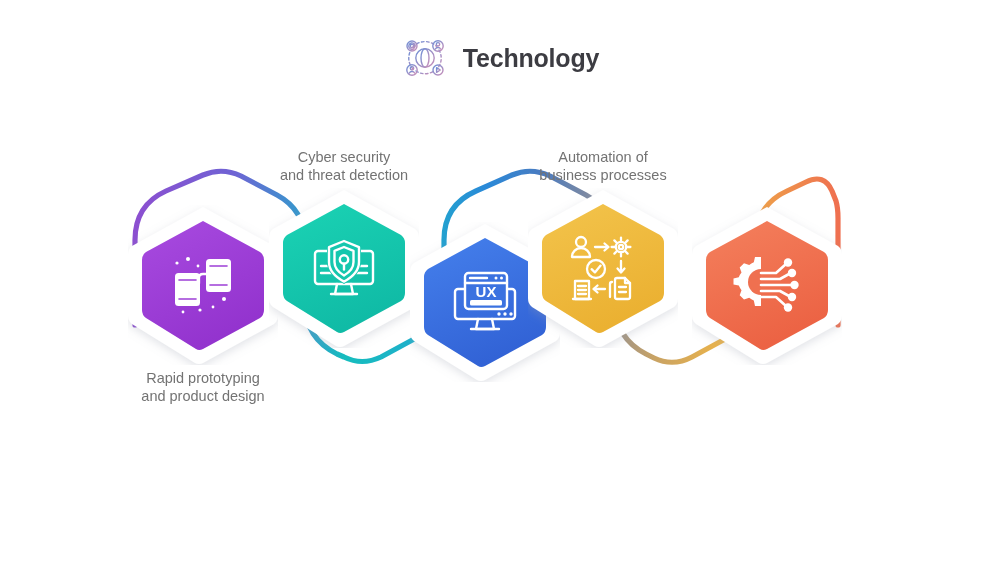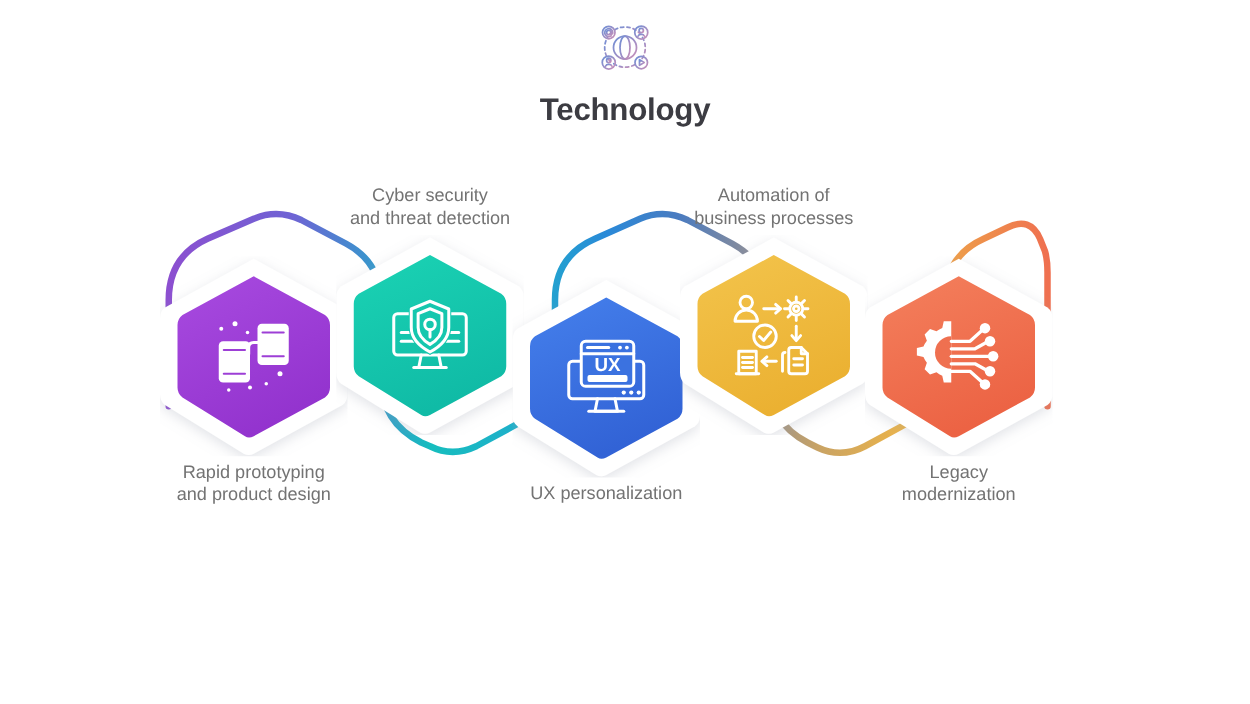--- a/index.html
+++ b/index.html
@@ -13,27 +13,26 @@
     position: relative;
     overflow: hidden;
     font-family: "Liberation Sans", sans-serif;
     color: #3b3b40;
   }
 
   
   #header {
     position: absolute;
     left: 0;
-    top: 14px;
+    top: 34px;
     width: 1000px;
     display: flex;
     align-items: center;
     justify-content: center;
     gap: 14px;
-    flex-direction: column;
   }
   #header-icon {
     width: 48px;
     height: 48px;
     display: block;
     flex: 0 0 auto;
   }
   #header-title {
     font-size: 25px;
     font-weight: bold;
@@ -328,24 +327,23 @@
             <line x1="21" y1="12" x2="38" y2="12"></line>
           </g>
           <g fill="#ffffff">
             <circle cx="47" cy="12" r="1.5"></circle>
             <circle cx="52.5" cy="12" r="1.5"></circle>
             <rect x="21" y="34" width="32" height="5.5" rx="1.6"></rect>
           </g>
           <text x="37" y="31" fill="#ffffff" font-family="'Liberation Sans', sans-serif" font-size="15" font-weight="bold" text-anchor="middle">UX</text>
         </svg>
       </div>
-      <div class="node-label label-below">UX personalization</div>
     </div>
 
-    <div class="node" style="left:544px; top:188px;">
+    <div class="node" style="left:528px; top:188px;">
       <div class="hex-wrap">
         <svg class="hex-svg" viewBox="0 0 150 160">
           <defs>
             <filter id="sh4" x="-40%" y="-40%" width="180%" height="180%">
               <feDropShadow dx="0" dy="3" stdDeviation="5" flood-color="#9aa0ae" flood-opacity="0.30"></feDropShadow>
             </filter>
             <linearGradient id="g4" x1="0" y1="0" x2="0.4" y2="1">
               <stop offset="0%" stop-color="#F3C44C"></stop>
               <stop offset="100%" stop-color="#EBB132"></stop>
             </linearGradient>
@@ -429,18 +427,16 @@
           </g>
           <g fill="#ffffff">
             <circle cx="57" cy="13.5" r="4.2"></circle>
             <circle cx="61" cy="24" r="4.2"></circle>
             <circle cx="63.5" cy="36" r="4.2"></circle>
             <circle cx="61" cy="48" r="4.2"></circle>
             <circle cx="57" cy="58.5" r="4.2"></circle>
           </g>
         </svg>
       </div>
-      <div class="node-label label-below">Legacy
-modernization</div>
     </div>
 
   </div>
 </div>
 
 </body></html>

